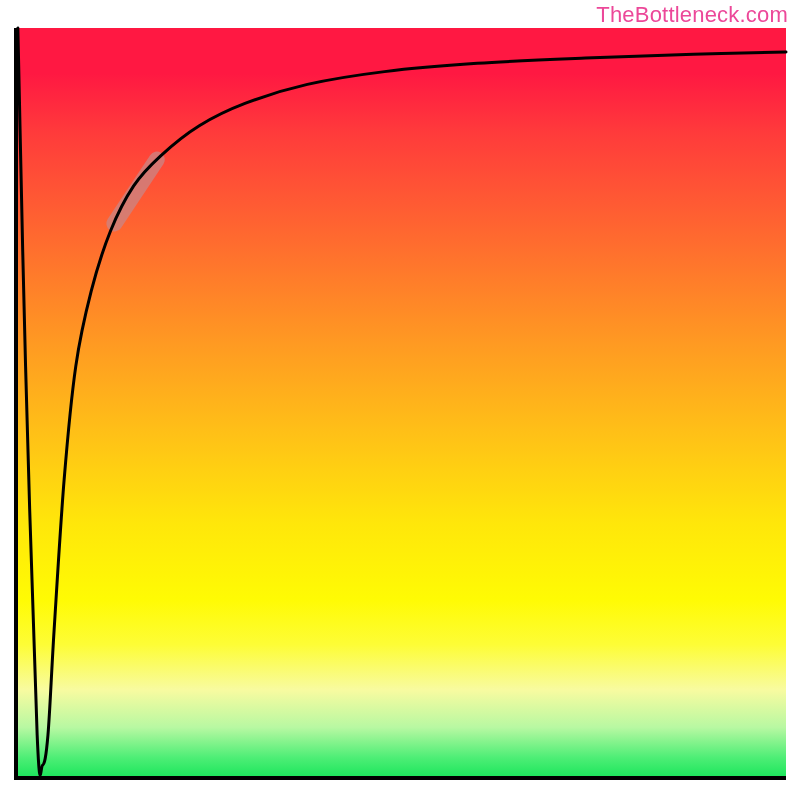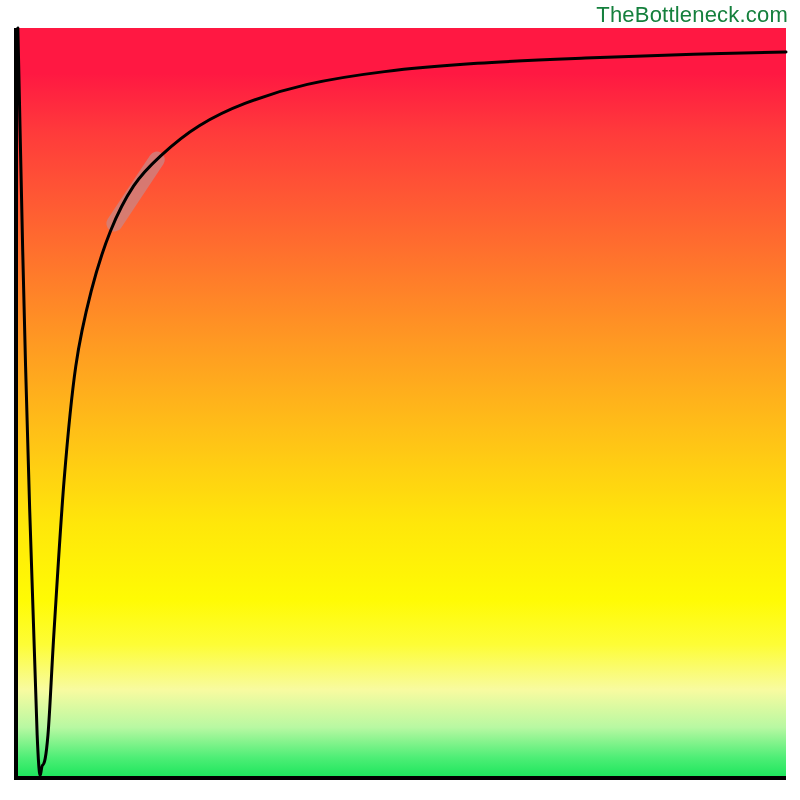--- a/index.html
+++ b/index.html
@@ -14,21 +14,21 @@
     position: relative;
     width: 800px;
     height: 800px;
   }
   .watermark {
     position: absolute;
     top: 2px;
     right: 12px;
     font-size: 22px;
     font-weight: 500;
-    color: #15803d;
+    color: #ec4899;
     letter-spacing: 0.2px;
     z-index: 10;
   }
   .plot-area {
     position: absolute;
     top: 28px;
     left: 14px;
     width: 772px;
     height: 752px;
     box-sizing: border-box;

